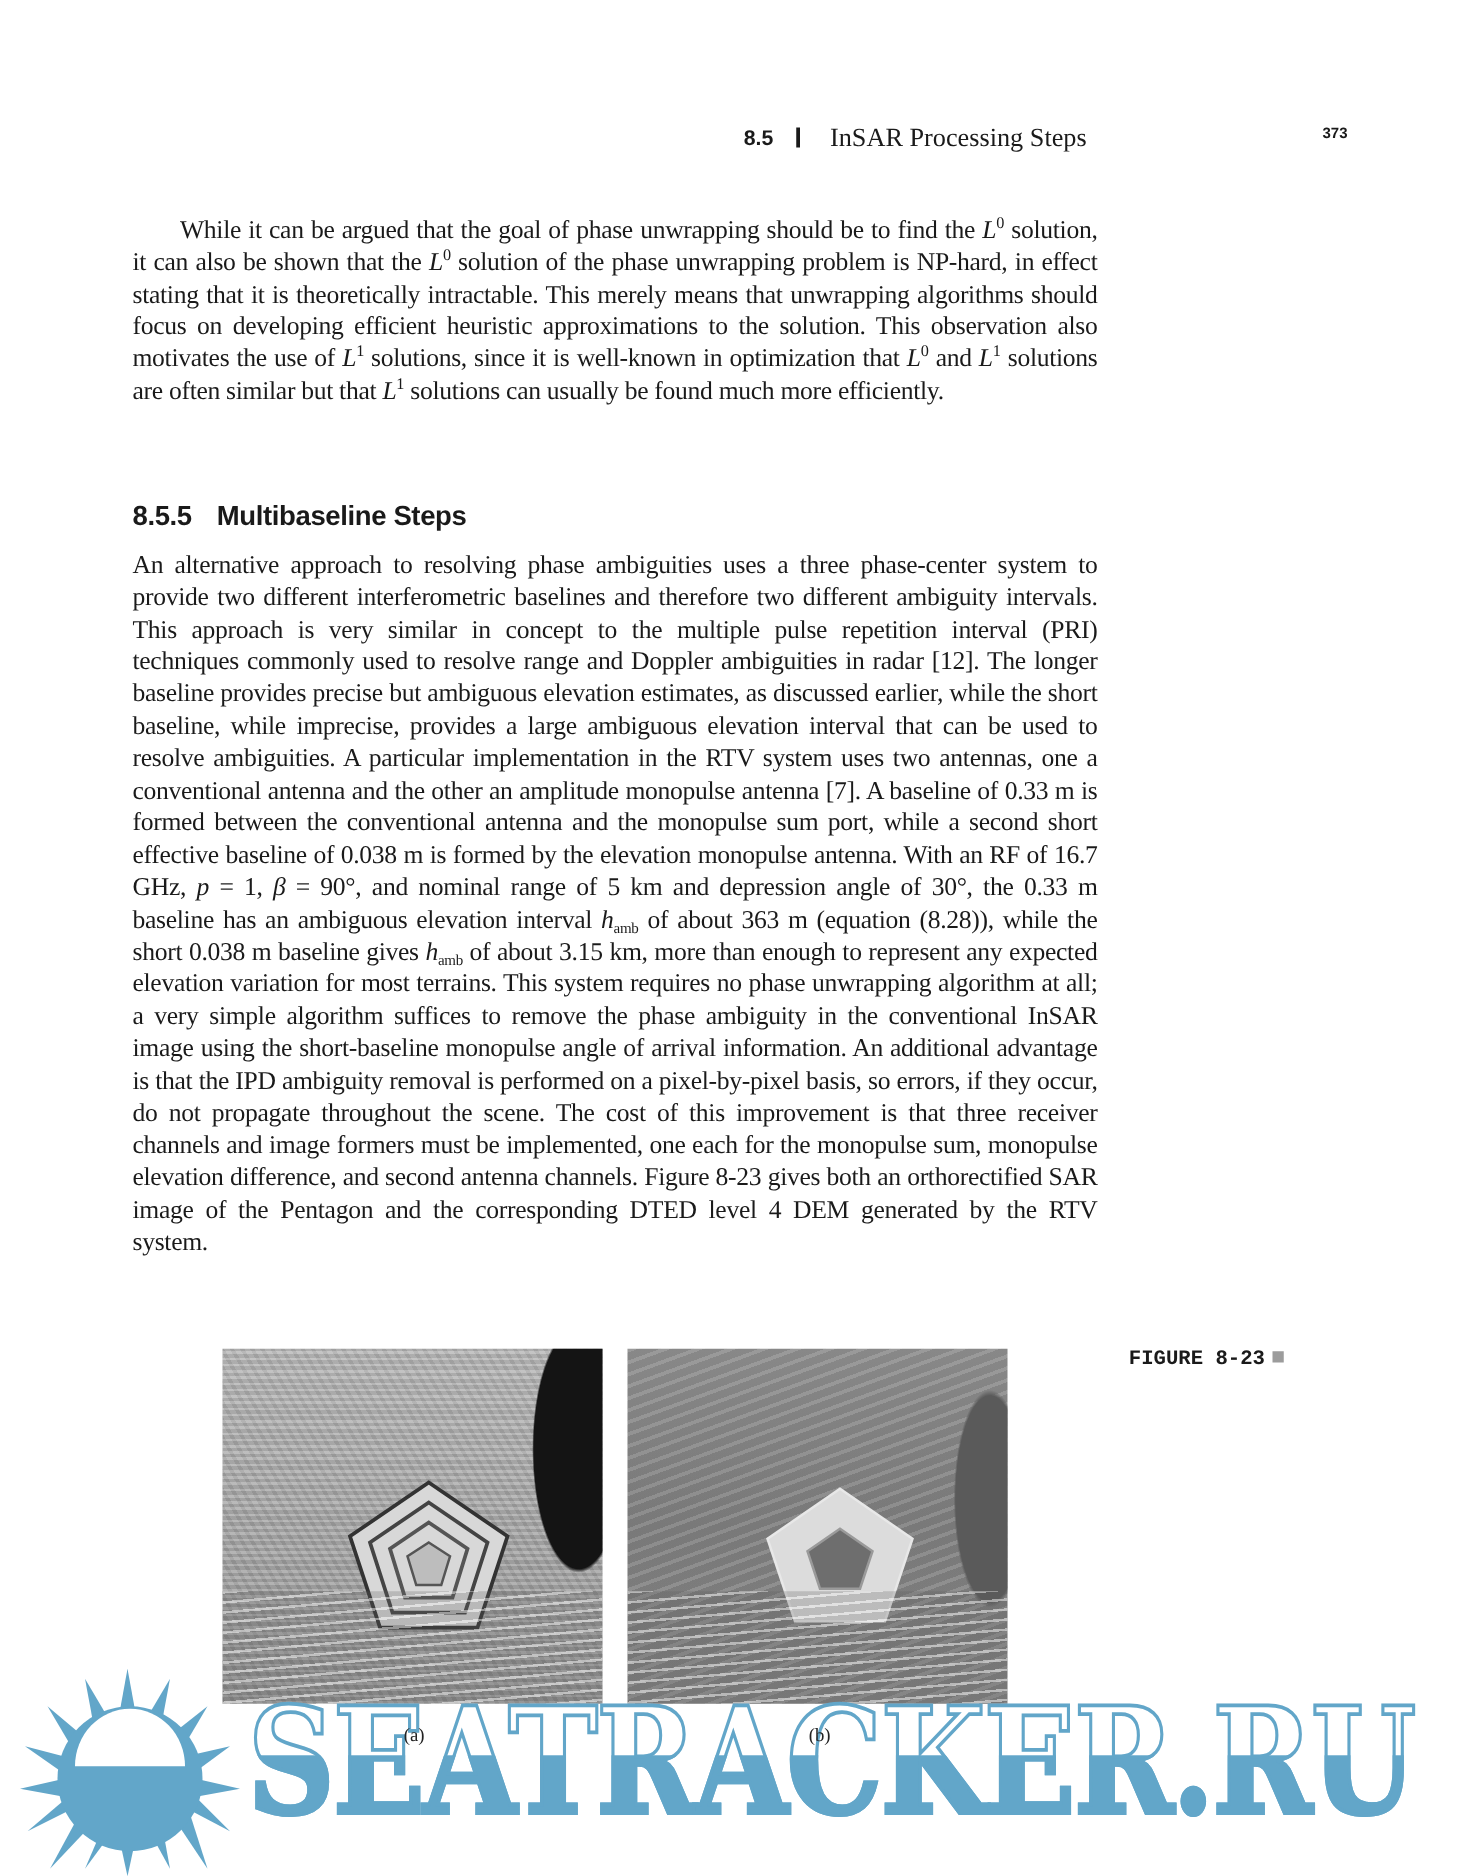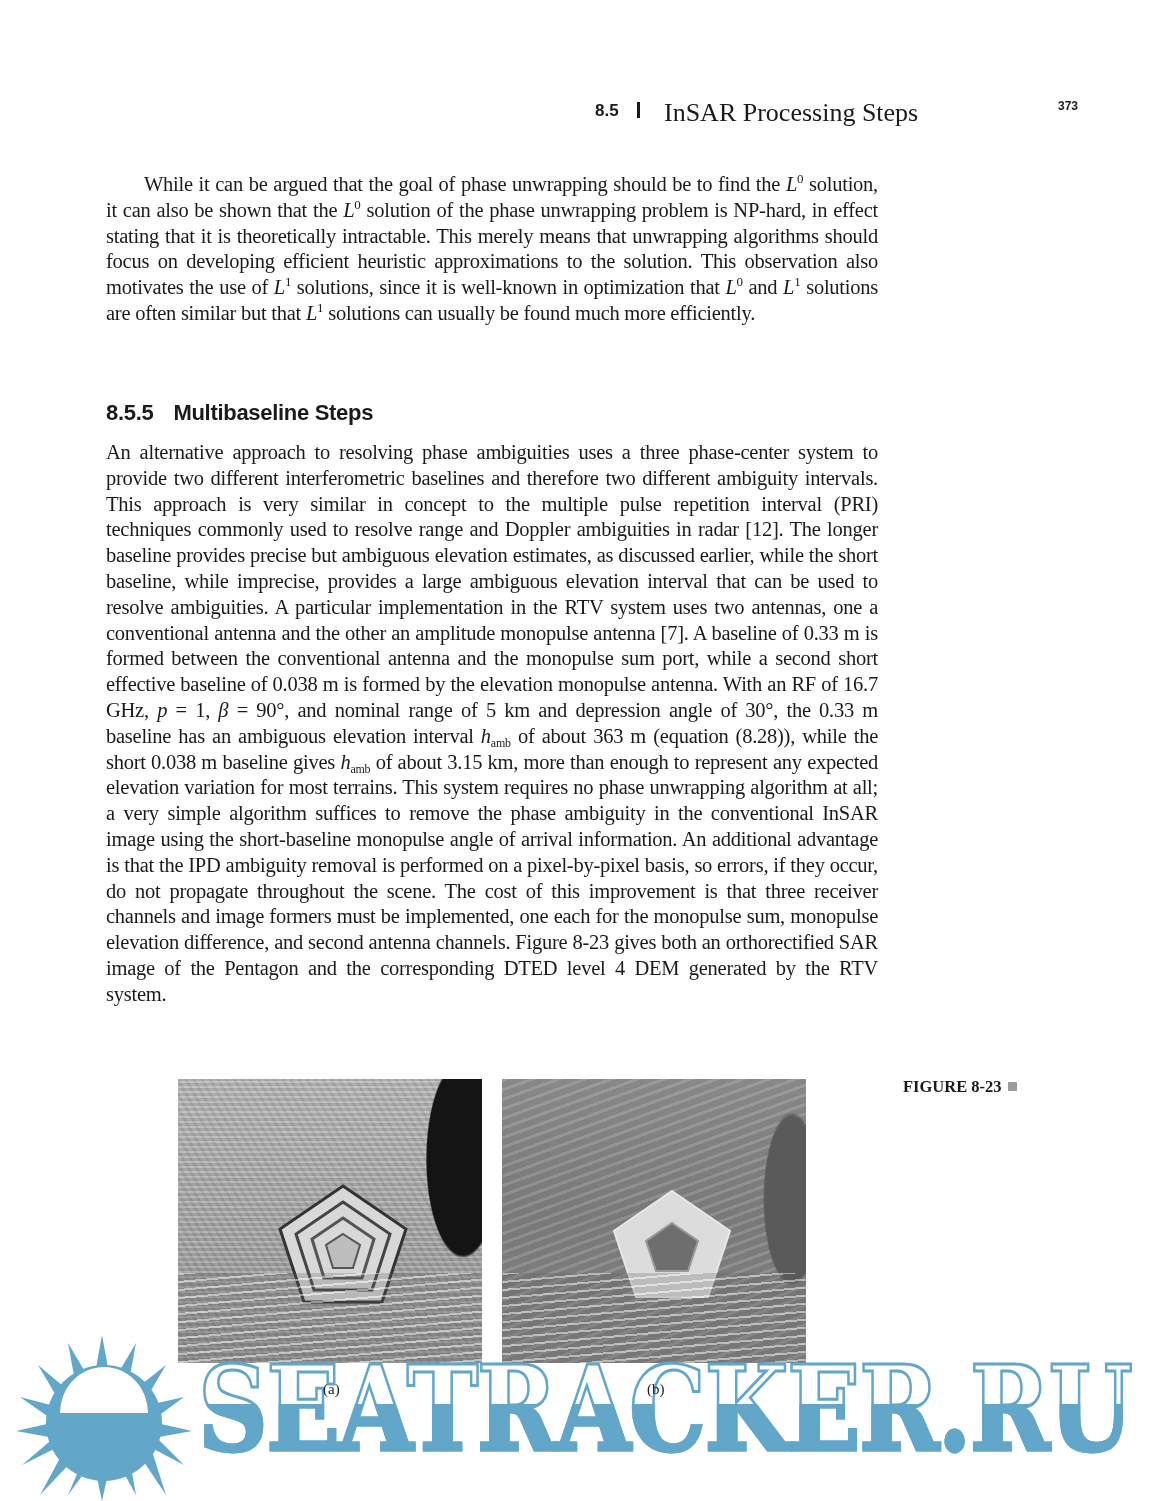--- a/index.html
+++ b/index.html
@@ -2,21 +2,21 @@
 <html><head>
 <meta charset="utf-8">
 <style>
   html, body { margin: 0; padding: 0; background: #ffffff; }
   body { width: 1169px; height: 1501px; position: relative; overflow: hidden; color: #1a1a1a; }
   .page { position: absolute; left: 0; top: 0; width: 1169px; height: 1501px; }
 
   .running-head { position: absolute; top: 98px; left: 594px; width: 484px; height: 28px; }
   .rh-section { position: absolute; left: 1px; top: 3px; font-family: "Liberation Sans", sans-serif; font-weight: bold; font-size: 17px; }
   .rh-sep { position: absolute; left: 43px; top: 4px; width: 3px; height: 16px; background: #1a1a1a; }
-  .rh-title { position: absolute; left: 70px; top: 0; font-family: "Liberation Serif", serif; font-size: 26px; }
+  .rh-title { position: absolute; left: 70px; top: 0; font-family: "Liberation Serif", serif; font-size: 21px; }
   .rh-page { position: absolute; right: 0; top: 1px; font-family: "Liberation Sans", sans-serif; font-weight: bold; font-size: 12px; }
 
   .body-text { position: absolute; left: 106px; width: 772px; font-family: "Liberation Serif", serif; font-size: 20.5px; line-height: 25.8px; text-align: justify; letter-spacing: -0.25px; }
   .para1 { top: 172px; text-indent: 38px; }
   .para2 { top: 440px; }
   sup { font-size: 13px; vertical-align: 8px; line-height: 0; }
   .ital { font-style: italic; }
   .sub-i { font-size: 12px; vertical-align: -4px; line-height: 0; }
 
   .section-heading { position: absolute; left: 106px; top: 400px; font-family: "Liberation Sans", sans-serif; font-weight: bold; font-size: 22px; letter-spacing: -0.3px; }
@@ -35,21 +35,21 @@
   .pentagon { position: absolute; }
   .fig-a .pentagon { left: 100px; top: 105px; }
   .fig-b .pentagon { left: 110px; top: 110px; }
   .roads { position: absolute; left: 0; bottom: 0; width: 100%; height: 90px;
       background: repeating-linear-gradient(175deg, rgba(230,230,230,0.55) 0 2px, rgba(90,90,90,0.25) 2px 8px); }
 
   .fig-label { position: absolute; top: 1381px; font-family: "Liberation Serif", serif; font-size: 15px; color: #222; z-index: 3; }
   .label-a { left: 323px; }
   .label-b { left: 647px; }
 
-  .caption { position: absolute; left: 903px; top: 1075px; width: 190px; font-family: Liberation Serif, serif; font-size: 16.5px; line-height: 23px; color: #1a1a1a; }
+  .caption { position: absolute; left: 903px; top: 1075px; width: 190px; font-family: Liberation Mono, monospace; font-size: 16.5px; line-height: 23px; color: #1a1a1a; }
   .caption-title { font-weight: bold; }
   .caption-marker { display: inline-block; width: 9px; height: 9px; background: #9c9c9c; margin-left: 6px; vertical-align: 1px; }
 
   .watermark { position: absolute; left: 16px; top: 1335px; width: 1169px; height: 166px; z-index: 2; pointer-events: none; }
   .wm-text { position: absolute; left: 182px; top: 15px; font-family: "DejaVu Serif", serif; font-weight: bold; font-size: 118px; letter-spacing: -2px; line-height: 1; color: transparent;
       -webkit-text-stroke: 3px #62a6c9;
       background: linear-gradient(180deg, rgba(255,255,255,0) 0%, rgba(255,255,255,0) 46%, #62a6c9 46%, #62a6c9 100%);
       -webkit-background-clip: text; background-clip: text; transform: scaleX(0.82); transform-origin: left top; white-space: nowrap; }
   .wm-sun { position: absolute; left: 0; top: 0; }
 </style>

